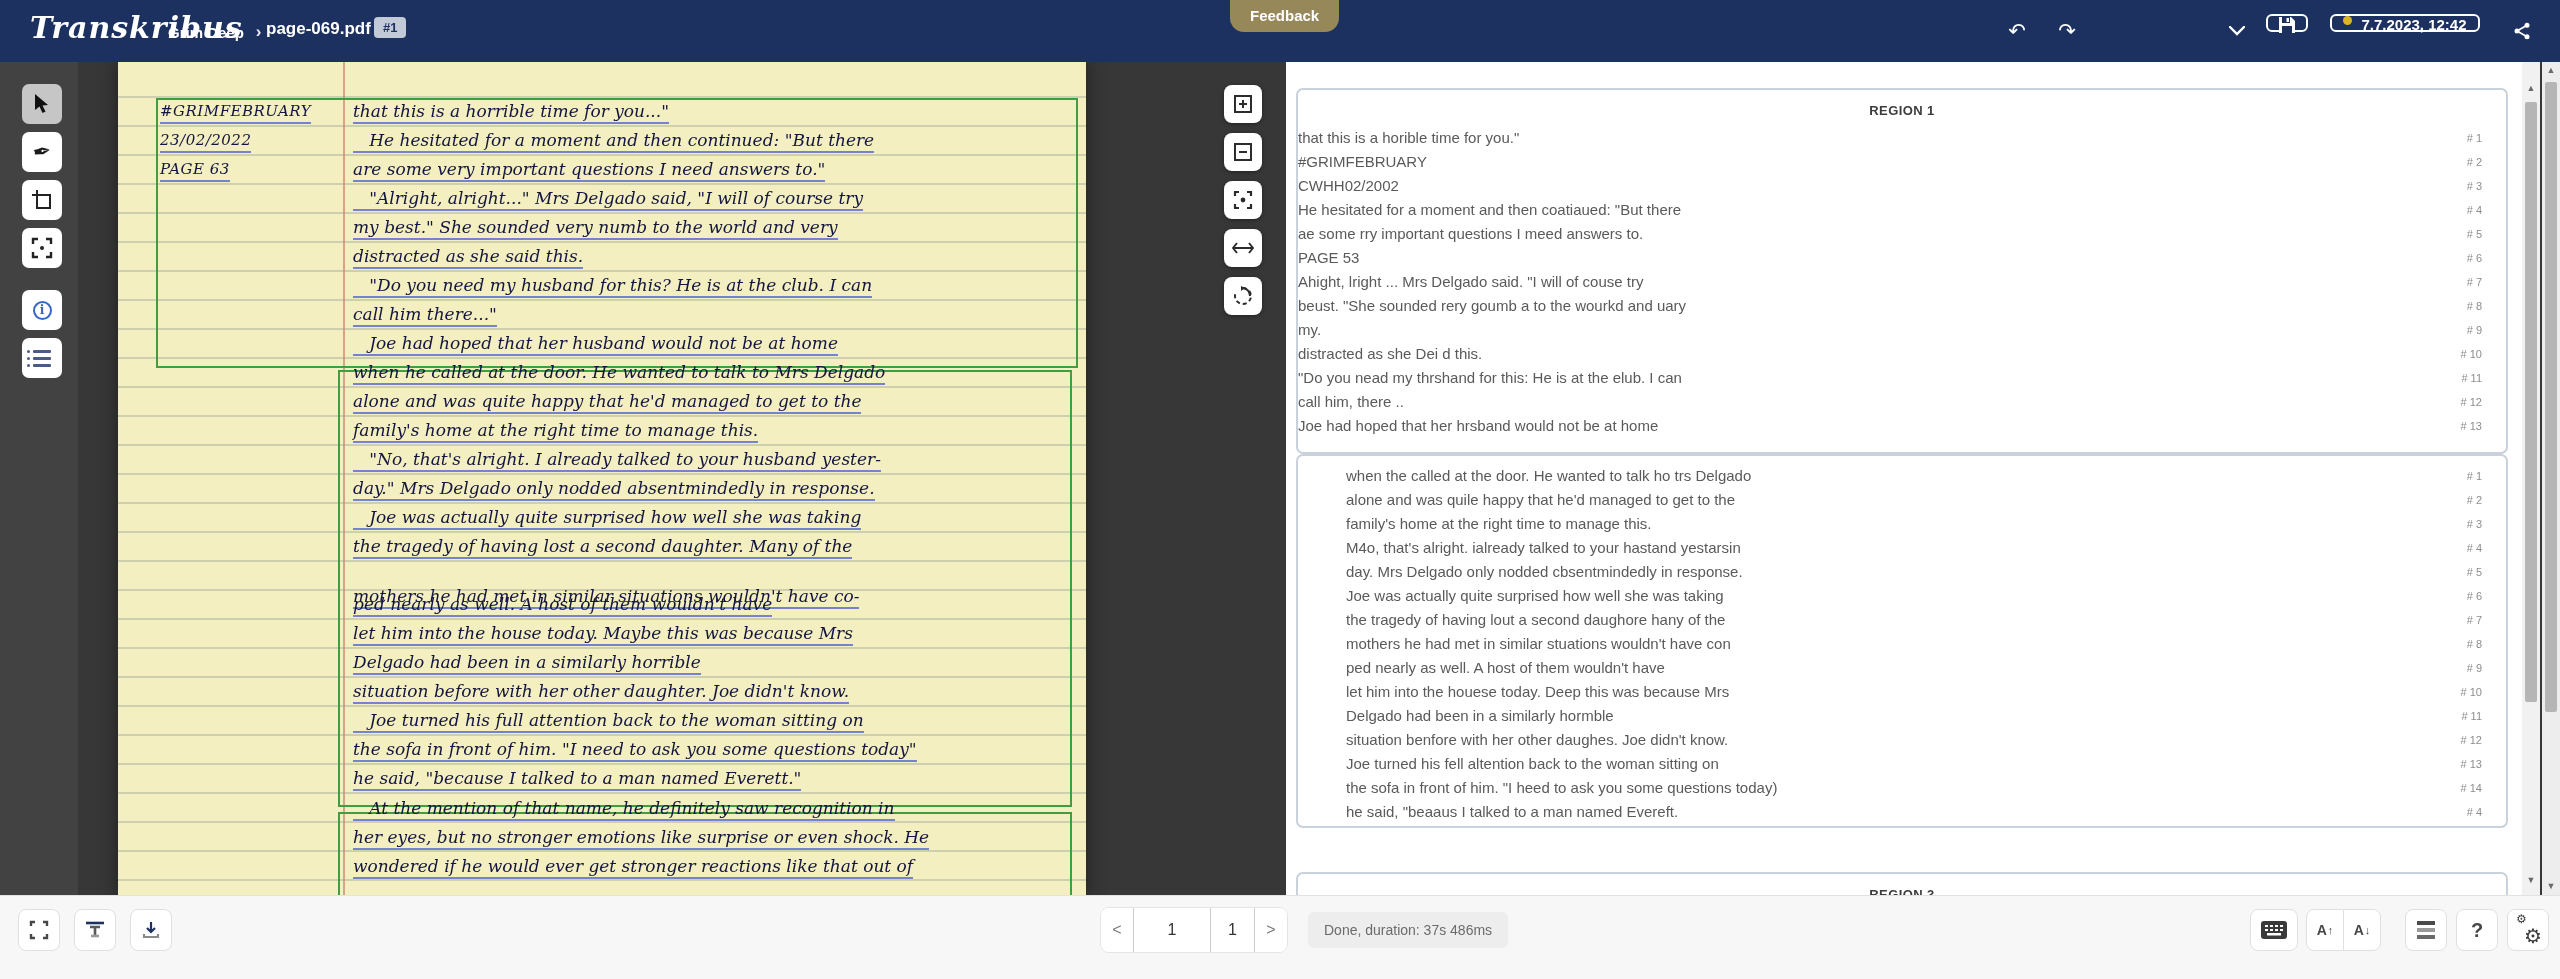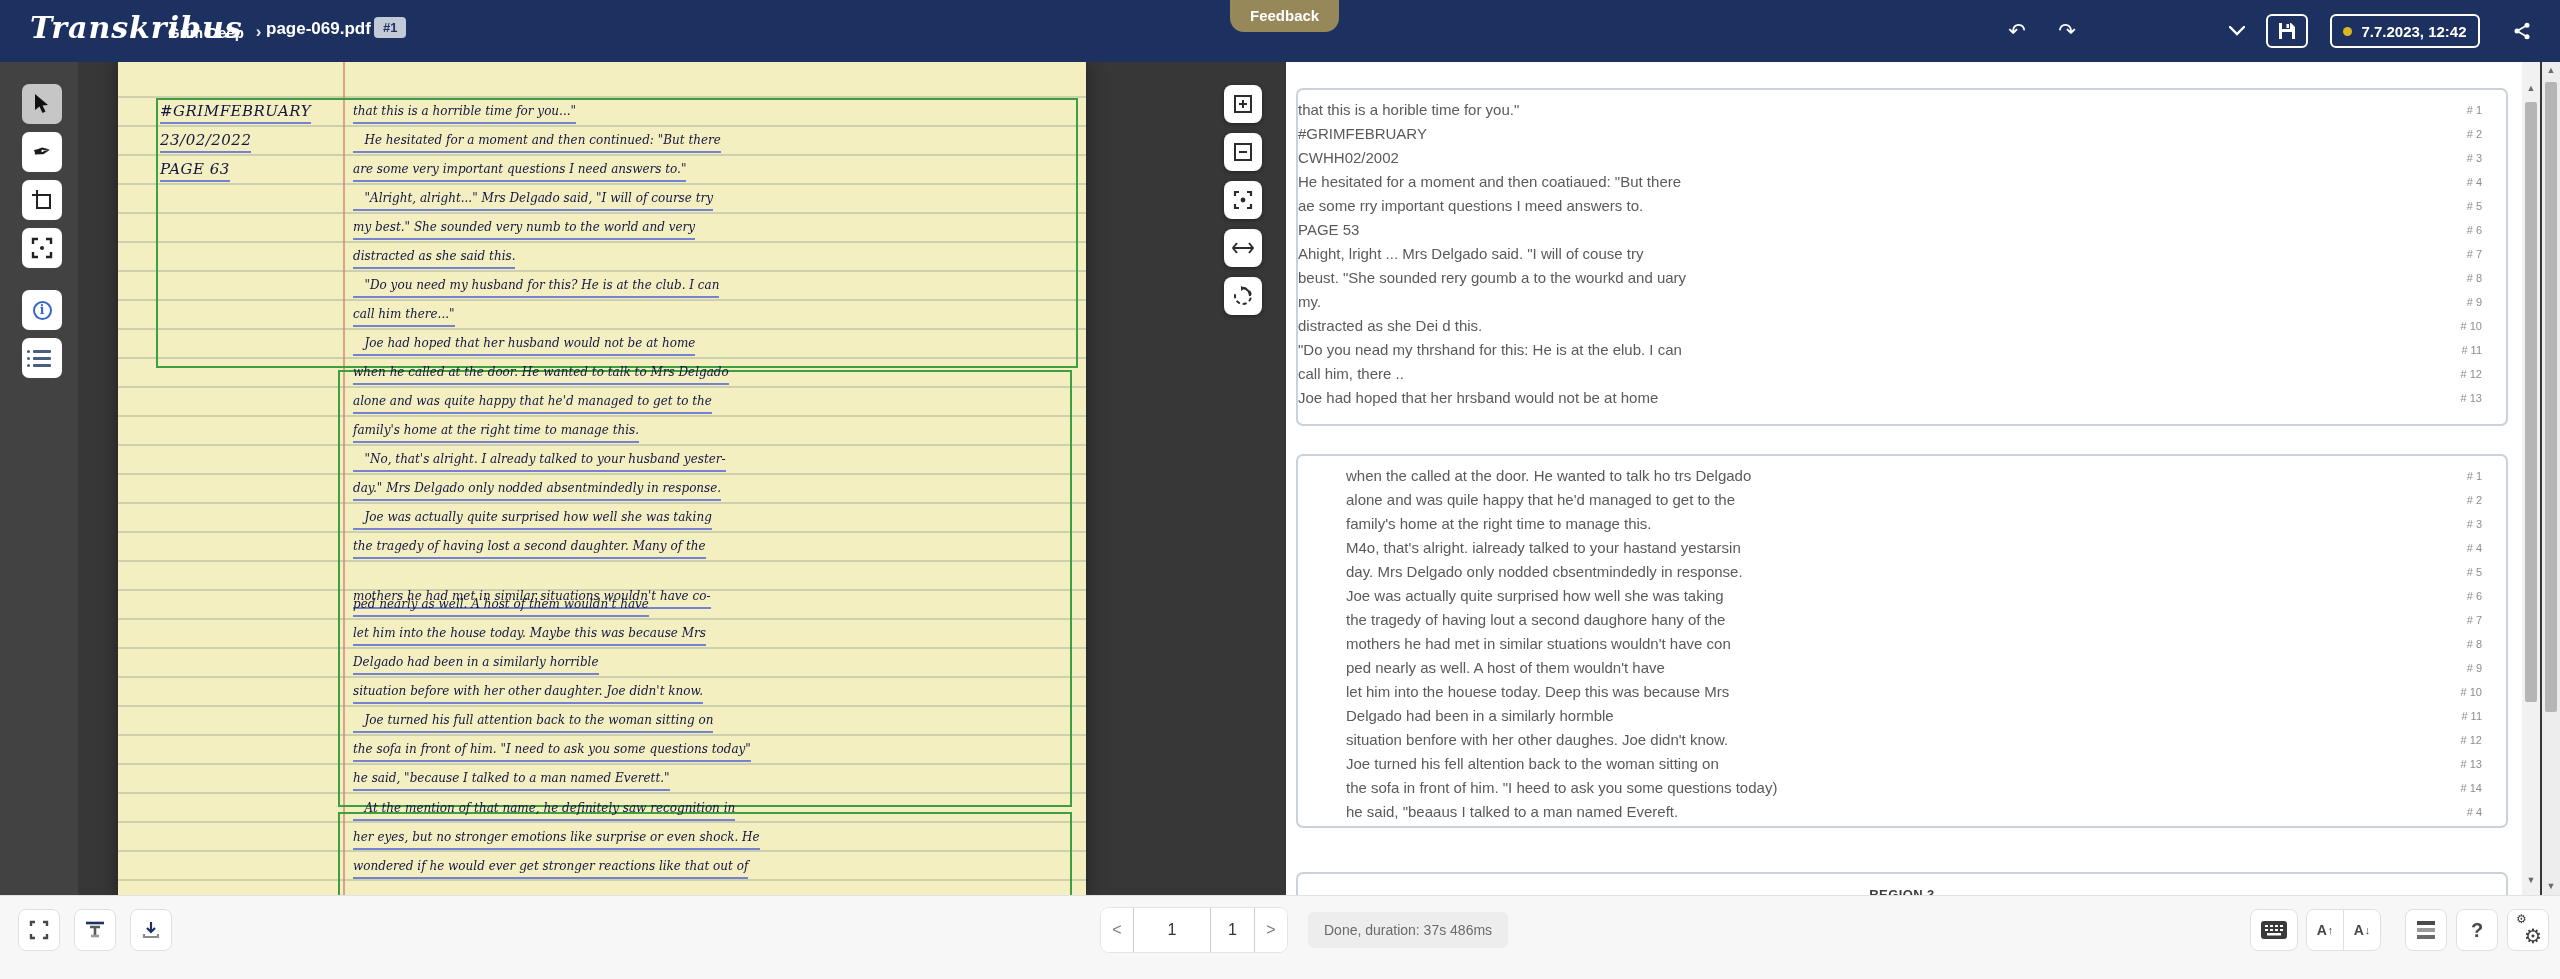--- a/index.html
+++ b/index.html
@@ -7,42 +7,42 @@
 
   
   .topbar { position:absolute; left:0; top:0; width:2560px; height:62px; background:#1d3160; color:#fff; z-index:30; }
   .logo { position:absolute; left:30px; top:10px; font-family:"DejaVu Serif", serif; font-style:italic; font-weight:bold; font-size:30px; letter-spacing:1px; }
   .breadcrumb { position:absolute; left:168px; top:22px; font-size:15px; font-weight:bold; display:flex; gap:12px; align-items:center;text-align:center; }
   .crumb-chev { font-size:17px; opacity:.9; }
   .doc-title { position:absolute; left:266px; top:19px; font-size:17px; font-weight:bold; }
   .doc-badge { position:absolute; left:374px; top:17px; background:#c3cad7; color:#1d3160; font-size:13px; font-weight:bold; border-radius:4px; padding:3px 9px; }
   .feedback-btn { position:absolute; left:1230px; top:0; height:32px; padding:0 20px; background:#97885a; color:#fff; font-size:15px; font-weight:bold; border:none; border-radius:0 0 14px 14px; cursor:pointer; line-height:30px; }
   .tb-ico { position:absolute; top:16px; width:34px; height:30px; display:flex; align-items:center; justify-content:center; font-size:21px; color:#fff; cursor:pointer; }
-  .tb-box { position:absolute; top:14px; height:34px; border:2px solid #fff; border-radius:6px; display:flex; align-items:center; justify-content:center; cursor:pointer; }
+  .tb-box { position:absolute; top:14px; height:18px; border:2px solid #fff; border-radius:6px; display:flex; align-items:flex-start; justify-content:center; cursor:pointer; }
   .ts-dot { width:9px; height:9px; border-radius:50%; background:#d9b821; margin-right:9px; }
   .ts-text { font-size:15px; font-weight:bold; color:#fff; }
 
   
   .tool-rail { position:absolute; left:0; top:62px; width:78px; height:833px; background:#424242; z-index:10; }
   .rail-btn { position:absolute; left:22px; width:40px; height:40px; background:#fff; border:none; border-radius:7px; display:flex; align-items:center; justify-content:center; cursor:pointer; color:#1c1c1c; }
   .rail-btn.active { background:#c6c6c6; }
   .pen-glyph { font-size:22px; transform:rotate(-10deg); }
   .info-circle { width:19px; height:19px; border:2px solid #3667c8; border-radius:50%; color:#3667c8; font-size:12px; font-weight:bold; font-family:"DejaVu Serif", serif; display:flex; align-items:center; justify-content:center; }
   .list-rows { display:flex; flex-direction:column; gap:4px; }
   .list-rows i { display:block; width:18px; height:3px; background:#4a5b86; border-radius:1px; position:relative; }
   .list-rows i::before { content:""; position:absolute; left:-6px; top:0; width:3px; height:3px; background:#4a5b86; border-radius:50%; }
 
   
   .canvas { position:absolute; left:78px; top:62px; width:1208px; height:833px; background:#373737; overflow:hidden; }
   .page { position:absolute; left:40px; top:0px; width:968px; height:833px; background:#f3efc0;
           background-image:repeating-linear-gradient(to bottom, rgba(0,0,0,0) 0 27px, #cdcfad 27px 29px);
           background-position:0 7px; box-shadow:0 0 18px rgba(0,0,0,.45); }
   .margin-line { position:absolute; left:225px; top:0; width:2px; height:833px; background:rgba(211,127,116,.7); }
   .region-box { position:absolute; border:2px solid #3f9e3f; }
-  .hw-line { position:absolute; white-space:pre; font-family:"DejaVu Serif", serif; font-style:italic; font-size:12px; color:#131540; line-height:20px; border-bottom:2px solid rgba(94,111,210,.85); padding-bottom:1px; cursor:pointer; }
+  .hw-line { position:absolute; white-space:pre; font-family:"DejaVu Serif", serif; font-style:italic; font-size:17px; color:#131540; line-height:20px; border-bottom:2px solid rgba(94,111,210,.85); padding-bottom:1px; cursor:pointer; }
   .hw-margin { font-size:15px; letter-spacing:.5px; }
 
   
   .cv-controls { position:absolute; left:1224px; top:85px; z-index:12; display:flex; flex-direction:column; gap:10px; }
   .cv-btn { width:38px; height:38px; background:#fff; border:none; border-radius:8px; box-shadow:0 1px 4px rgba(0,0,0,.4); display:flex; align-items:center; justify-content:center; color:#2c2c2c; cursor:pointer; }
 
   
   .panel { position:absolute; left:1286px; top:62px; width:1236px; height:833px; background:#fff; overflow:hidden; }
   .region-card { position:absolute; left:10px; width:1212px; border:2px solid #c9d1da; border-radius:7px; background:#fff; }
   .region-header { text-align:center; font-size:13px; font-weight:bold; color:#3c3c3c; letter-spacing:.4px; padding-top:13px; cursor:pointer; }
@@ -219,20 +219,21 @@
     <svg width="20" height="20" viewBox="0 0 20 20">
         <path d="M10 2 A8 8 0 1 1 3 6" fill="none" stroke="#2c2c2c" stroke-width="2" stroke-dasharray="4 3"></path>
         <path d="M10 2 A8 8 0 0 1 17 10" fill="none" stroke="#2c2c2c" stroke-width="2"></path>
         <path d="M8 0 L12 2 L8 5 Z" fill="#2c2c2c"></path>
       </svg>
   </button>
 </div>
 
 <section class="panel" id="panel">
     <div class="region-card" style="top: 26px;">
+      <div class="region-header">REGION 1</div>
       <div style="padding: 8px 0px 14px;">
         <div class="tr-line"><span>that this is a horible time for you."</span><span class="tr-num"># 1</span></div>
         <div class="tr-line"><span>#GRIMFEBRUARY</span><span class="tr-num"># 2</span></div>
         <div class="tr-line"><span>CWHH02/2002</span><span class="tr-num"># 3</span></div>
         <div class="tr-line"><span>He hesitated for a moment and then coatiaued: "But there</span><span class="tr-num"># 4</span></div>
         <div class="tr-line"><span>ae some rry important questions I meed answers to.</span><span class="tr-num"># 5</span></div>
         <div class="tr-line"><span>PAGE 53</span><span class="tr-num"># 6</span></div>
         <div class="tr-line"><span>Ahight, lright ... Mrs Delgado said. "I will of couse try</span><span class="tr-num"># 7</span></div>
         <div class="tr-line"><span>beust. "She sounded rery goumb a to the wourkd and uary</span><span class="tr-num"># 8</span></div>
         <div class="tr-line"><span>my.</span><span class="tr-num"># 9</span></div>

